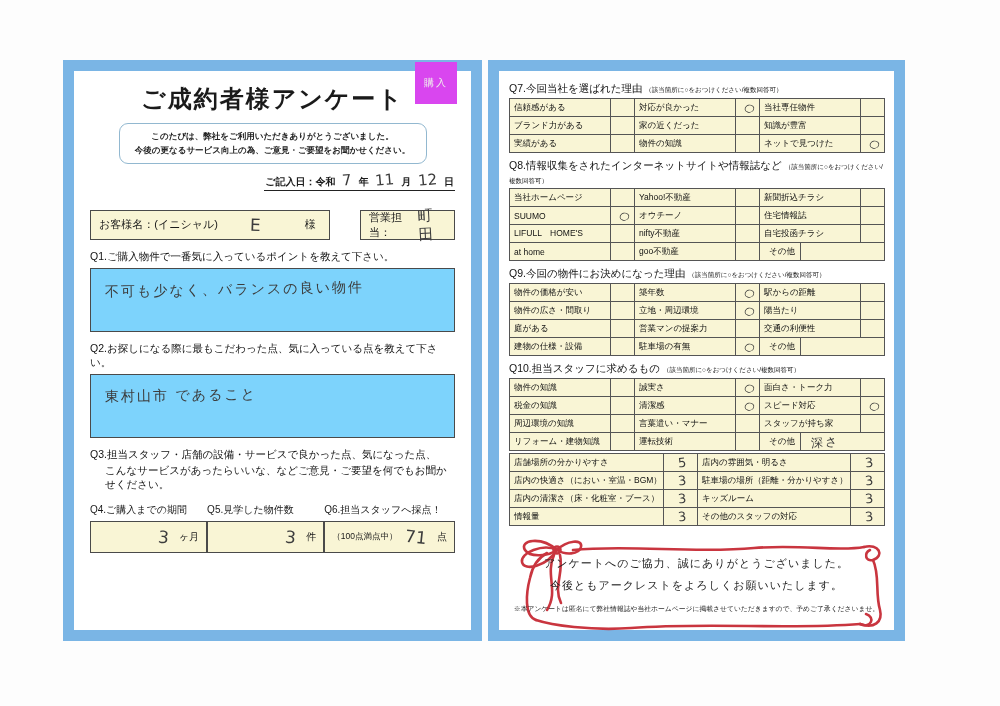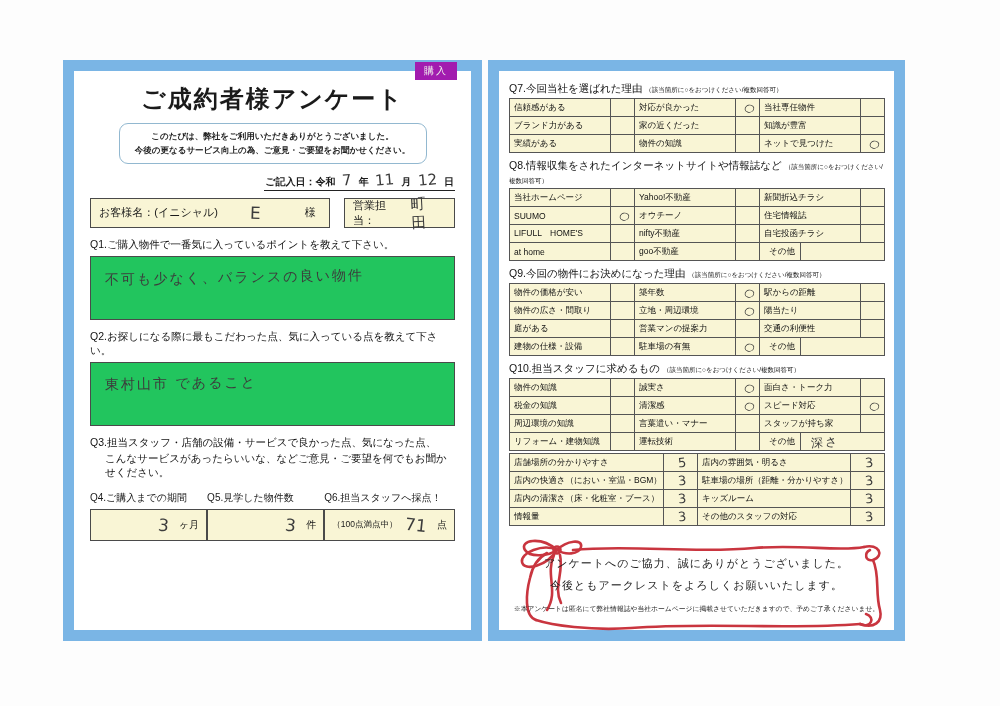--- a/index.html
+++ b/index.html
@@ -5,44 +5,44 @@
   html,body{margin:0;padding:0;}
   body{
     width:1000px;height:706px;position:relative;background:#fdfdfd;
     font-family:"Liberation Sans",sans-serif;color:#1a1a1a;overflow:hidden;
   }
   .page{position:absolute;top:60px;height:581px;background:#fff;
     border:11px solid #7ab5e5;box-sizing:border-box;}
   .page-left{left:63px;width:419px;padding:12px 16px;}
   .page-right{left:488px;width:417px;padding:10px 10px;}
 
-  .purchase-tag{position:absolute;top:-9px;right:14px;background:#a21caf;color:#efefec;
-    font-size:10px;padding:2px 9px;letter-spacing:2px;z-index:3;}
+  .purchase-tag{position:absolute;top:-9px;right:14px;background:#d946ef;color:#efefec;
+    font-size:10px;padding:14px 9px;letter-spacing:2px;z-index:3;}
 
   .form-title{font-size:24px;font-weight:bold;text-align:center;letter-spacing:2px;margin-top:0;}
   .intro-box{width:302px;margin:8px auto 0;border:1.5px solid #92b8d0;border-radius:9px;
     font-size:8.5px;font-weight:bold;text-align:center;padding:5px 2px;line-height:1.7;color:#222;}
 
   .date-row{text-align:right;margin-top:7px;font-size:10px;font-weight:bold;}
   .date-underline{border-bottom:1.5px solid #222;padding:0 1px 1px;display:inline-block;}
   .hw{font-family:"DejaVu Sans",sans-serif;color:#3c3c3c;}
   .hw-num{font-size:15px;font-weight:normal;display:inline-block;transform:rotate(-5deg);margin:0 4px;}
 
-  .name-row{display:flex;margin-top:7px;gap:14px;}
+  .name-row{display:flex;margin-top:19px;gap:30px;}
   .field-box{background:#f9f5d5;border:1.5px solid #4a4a4a;height:30px;display:flex;
     align-items:center;padding:0 8px;font-size:11px;box-sizing:border-box;}
   .customer-box{width:240px;}
   .agent-box{flex:1;}
   .customer-value{font-size:17px;margin-left:32px;display:inline-block;transform:rotate(2deg);}
   .customer-suffix{margin-left:44px;}
   .agent-value{font-size:15px;margin-left:8px;display:inline-block;transform:rotate(-3deg);letter-spacing:4px;}
 
   .q-label{font-size:10.5px;margin-top:10px;color:#111;}
   .q-label-cont{font-size:10.5px;margin-top:2px;margin-left:15px;color:#111;}
-  .answer-box{background:#22c55e;border:1.5px solid #4a4a4a;margin-top:4px;
+  .answer-box{background:#7dd3fc;border:1.5px solid #4a4a4a;margin-top:4px;
     padding:8px 14px;box-sizing:border-box;}
   .q1-box{height:64px;}
   .q2-box{height:64px;}
   .q3-box{height:120px;padding-top:6px;}
   .answer-text{font-size:14px;display:inline-block;transform:rotate(-1deg);margin-top:4px;letter-spacing:2px;}
   .q3-line{font-size:13px;line-height:1.95;letter-spacing:1px;transform:rotate(-1deg);}
 
   .small-row{display:flex;margin-top:11px;justify-content:space-between;}
   .small-col-a{width:120px;}.small-col-b{width:120px;}.small-col-c{width:134px;}
   .small-label{font-size:10px;}

